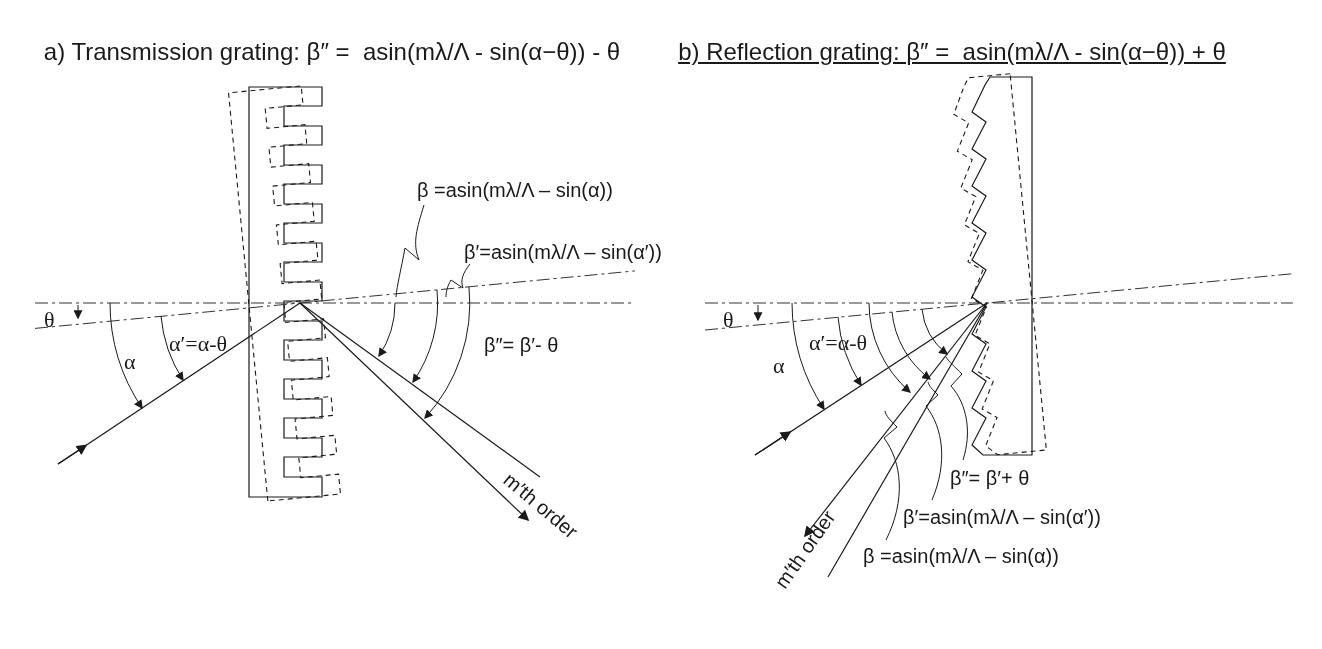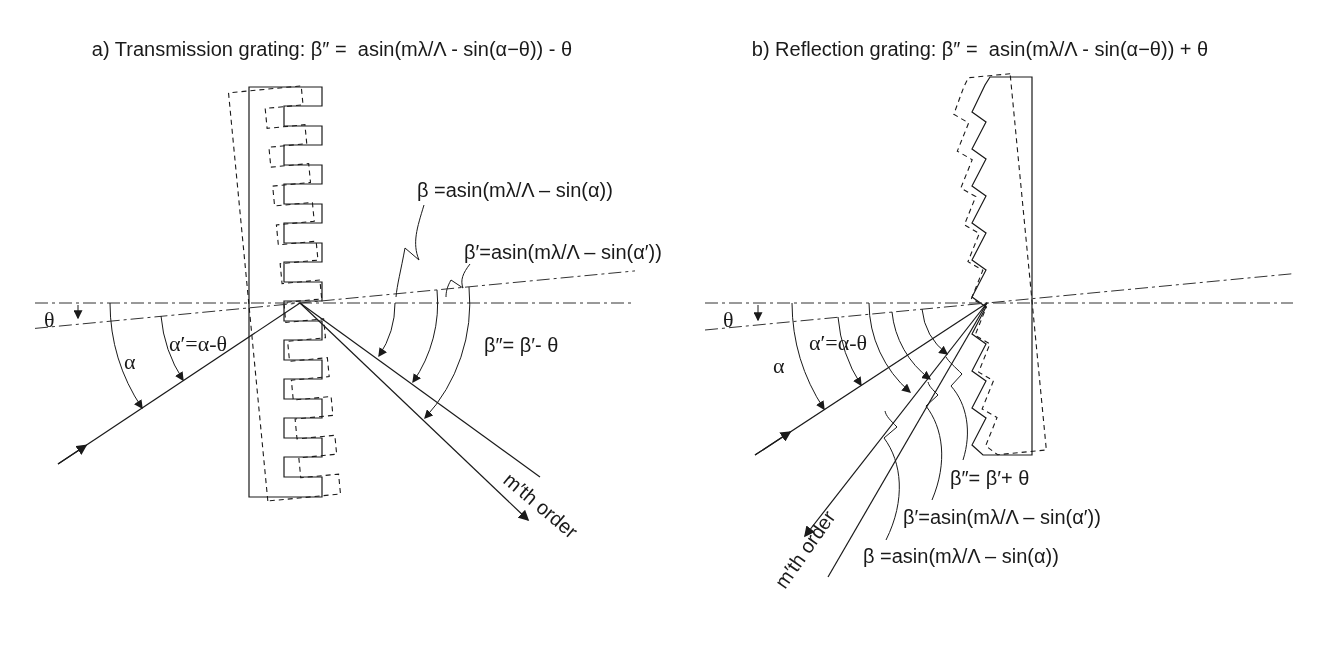--- a/index.html
+++ b/index.html
@@ -1,20 +1,20 @@
 <!DOCTYPE html>
 <html><head>
 <meta charset="utf-8">
 <style>
   html,body{margin:0;padding:0;background:#ffffff;}
   #canvas{position:relative;width:1322px;height:649px;background:#ffffff;overflow:hidden;
           font-family:"Liberation Sans",sans-serif;color:#1a1a1a;}
-  .title{position:absolute;top:38px;font-size:20px;text-align:center;white-space:pre;color:#1a1a1a;}
+  .title{position:absolute;top:38px;font-size:24px;text-align:center;white-space:pre;color:#1a1a1a;}
   #title-left{left:40px;width:584px;}
-  #title-right{left:688px;width:584px;}
+  #title-right{left:660px;width:584px;text-decoration:underline;}
   svg{position:absolute;left:0;top:0;}
   .ink{stroke:#1a1a1a;fill:none;stroke-width:1.2px;}
   .thin{stroke:#1a1a1a;fill:none;stroke-width:1px;}
   .dashed{stroke:#1a1a1a;fill:none;stroke-width:1.1px;stroke-dasharray:5 4;}
   .dashdot{stroke:#333333;fill:none;stroke-width:1px;stroke-dasharray:13 4 3 4;}
   .eq{font-family:"Liberation Sans",sans-serif;font-size:20px;fill:#1a1a1a;}
   .ang{font-family:"Liberation Serif",serif;font-size:22px;fill:#1a1a1a;}
   .ord{font-family:"Liberation Sans",sans-serif;font-size:20px;fill:#1a1a1a;}
 </style>
 </head>

